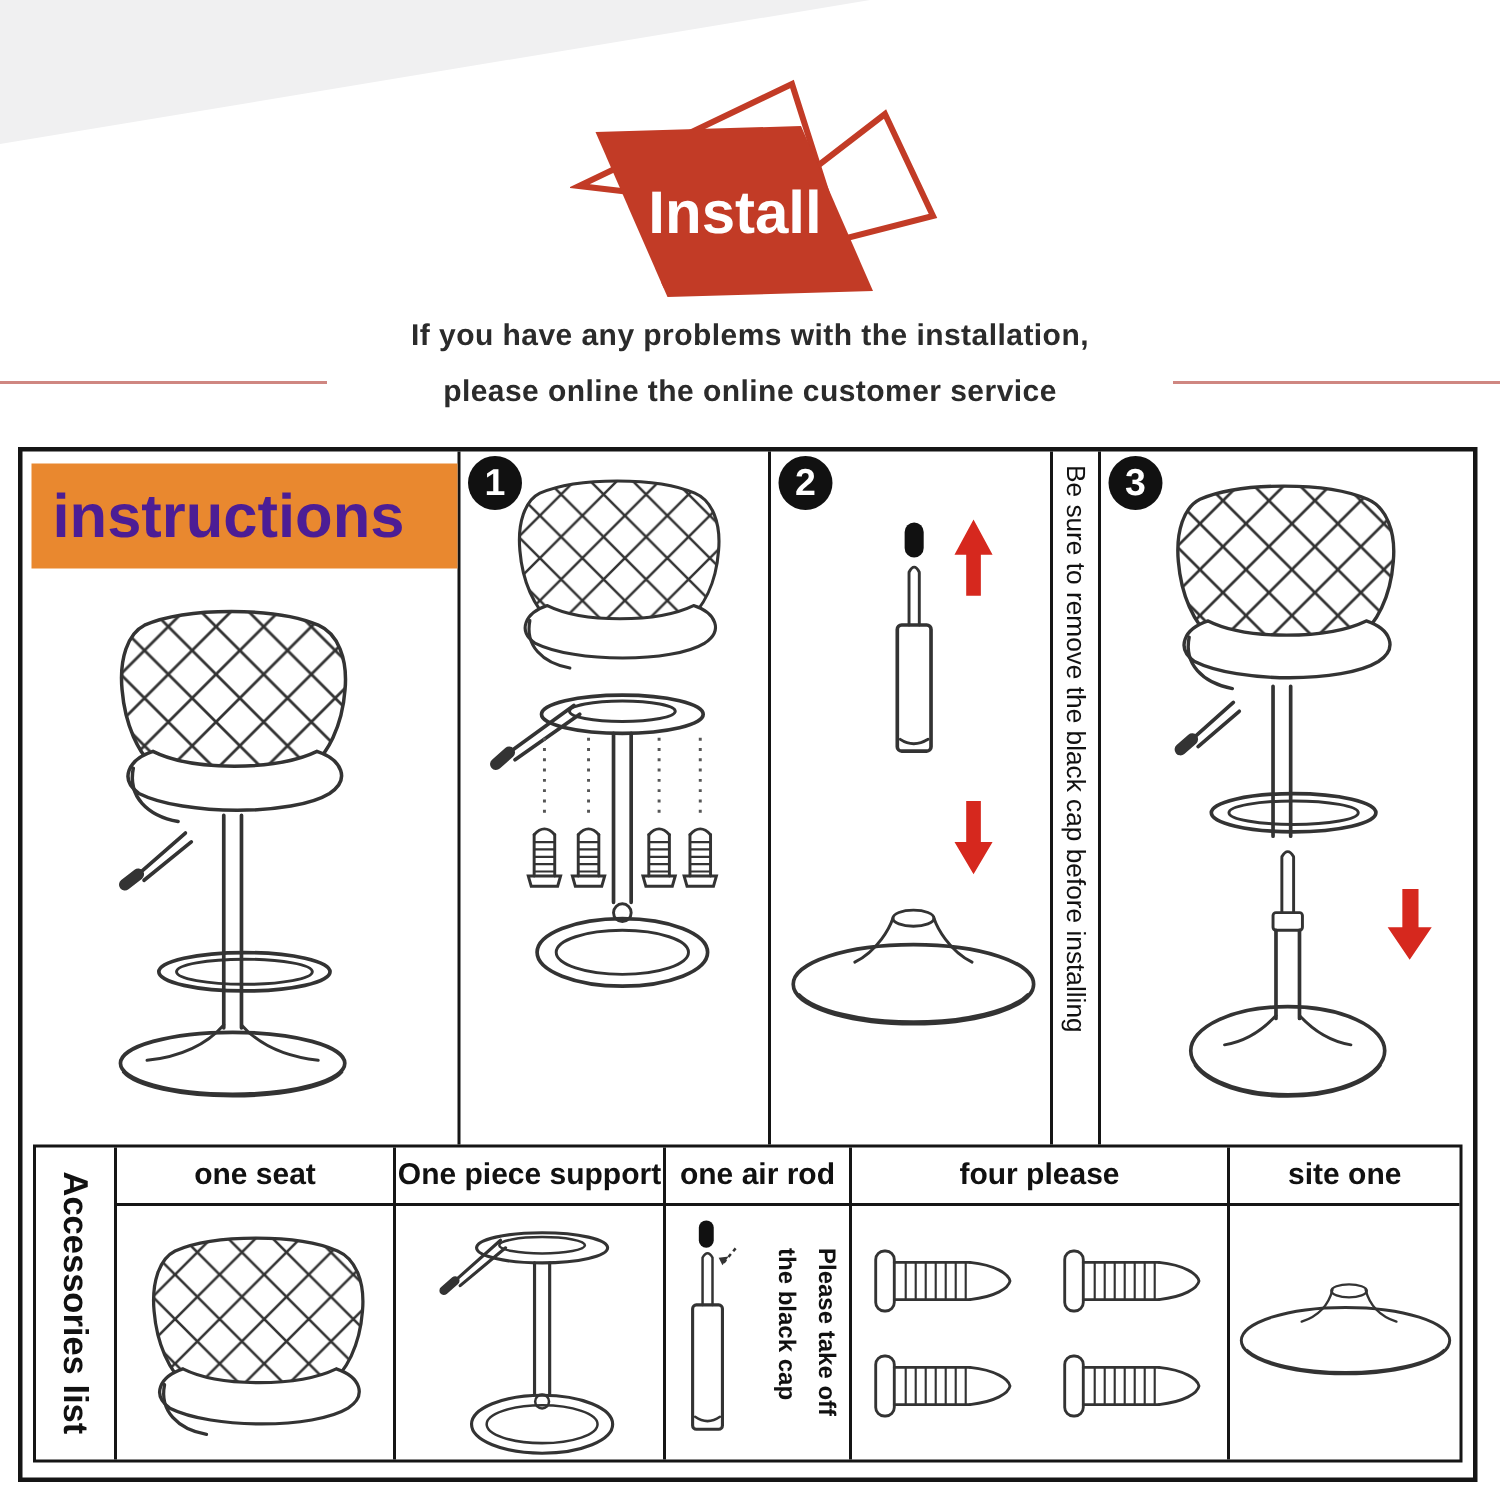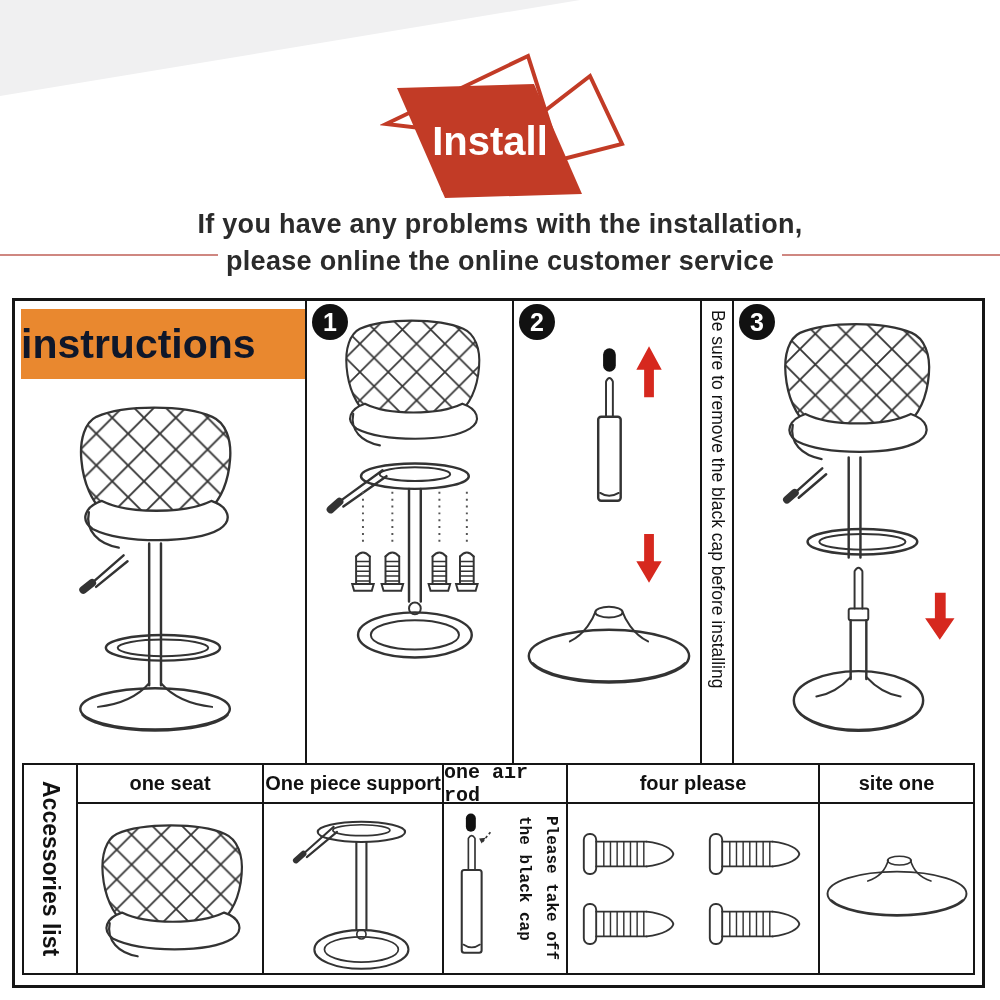--- a/index.html
+++ b/index.html
@@ -9,33 +9,33 @@
   .stroke{fill:none;stroke:#333;stroke-width:2.5;stroke-linecap:round;stroke-linejoin:round;}
   .thin{fill:none;stroke:#333;stroke-width:2;stroke-linecap:round;}
   
   .gray-wedge{position:absolute;left:0;top:0;width:580px;height:96px;background:#f0f0f1;
               clip-path:polygon(0 0,100% 0,0 100%);}
   
   .banner{position:absolute;left:380px;top:48px;}
   .banner text{font-family:"Liberation Sans",sans-serif;font-weight:bold;font-size:40px;fill:#fff;}
   
   .subtitle{position:absolute;left:0;top:206px;width:1000px;text-align:center;
-            font-size:27px;font-weight:600;color:#2b2b2b;line-height:37px;letter-spacing:.3px;}
+            font-size:20px;font-weight:600;color:#2b2b2b;line-height:37px;letter-spacing:.3px;}
   .accent-line{position:absolute;top:254px;height:2px;background:#cf8781;}
   .accent-line.left{left:0;width:218px;}
   .accent-line.right{right:0;width:218px;}
   
   .frame{position:absolute;left:12px;top:298px;width:973px;height:690px;border:3px solid #151515;
          box-sizing:border-box;display:flex;flex-direction:column;background:#fff;}
   .top-row{display:flex;height:462px;}
   .col{position:relative;box-sizing:border-box;border-right:2px solid #151515;
        display:flex;flex-direction:column;align-items:center;}
   .col-instructions{width:292px;align-items:stretch;}
-  .inst-header{margin:8px 0 12px 6px;height:70px;background:#e9882f;color:#0f172a;
-               font-size:41px;font-weight:bold;display:flex;align-items:center;padding-left:0;}
+  .inst-header{margin:8px 0 12px 6px;height:70px;background:#e9882f;color:#4c1d95;
+               font-size:41px;font-weight:bold;display:flex;align-items:center;padding-left:14px;}
   .inst-art{flex:1;display:flex;align-items:center;justify-content:center;}
   .col-step1{width:207px;}
   .col-step2{width:188px;}
   .col-note{width:32px;border-right:2px solid #151515;}
   .col-step3{flex:1;border-right:none;}
   .badge{position:absolute;top:3px;left:5px;width:36px;height:36px;border-radius:50%;
          background:#111;color:#fff;font-weight:bold;font-size:25px;
          display:flex;align-items:center;justify-content:center;z-index:2;}
   .vnote{writing-mode:vertical-rl;text-orientation:mixed;font-size:17.5px;color:#111;
          padding-top:9px;white-space:nowrap;margin:0 auto;}
@@ -44,21 +44,21 @@
   .bottom-wrap{flex:1;padding:0 7px 10px 7px;box-sizing:border-box;}
   .acc-table{height:100%;border:2px solid #151515;display:flex;box-sizing:border-box;}
   .acc-label{width:52px;border-right:2px solid #151515;display:flex;align-items:center;
              justify-content:center;writing-mode:vertical-rl;text-orientation:mixed;
              font-weight:bold;font-size:23px;color:#111;white-space:nowrap;}
   .acc-col{border-right:2px solid #151515;display:flex;flex-direction:column;box-sizing:border-box;}
   .acc-col.last{border-right:none;flex:1;border-radius:14px;}
   .acc-head{height:37px;border-bottom:2px solid #151515;display:flex;align-items:center;
             justify-content:center;font-weight:bold;font-size:20px;color:#111;}
   .acc-body{flex:1;display:flex;align-items:center;justify-content:center;position:relative;}
-  .w-seat{width:186px;} .w-support{width:180px;} .w-rod{width:124px;font-family:Liberation Mono, monospace;} .w-screws{width:252px;}
+  .w-seat{width:186px;} .w-support{width:180px;} .w-rod{width:124px;} .w-screws{width:252px;}
   .rod-note{writing-mode:vertical-rl;text-orientation:mixed;font-size:16px;font-weight:600;
             color:#111;line-height:1.7;margin-left:6px;white-space:nowrap;}
   .screws-grid{display:grid;grid-template-columns:repeat(2,1fr);gap:22px 26px;}
   .defs-svg{position:absolute;width:0;height:0;}
 </style>
 </head>
 <body>
 
 <div class="page">
 

